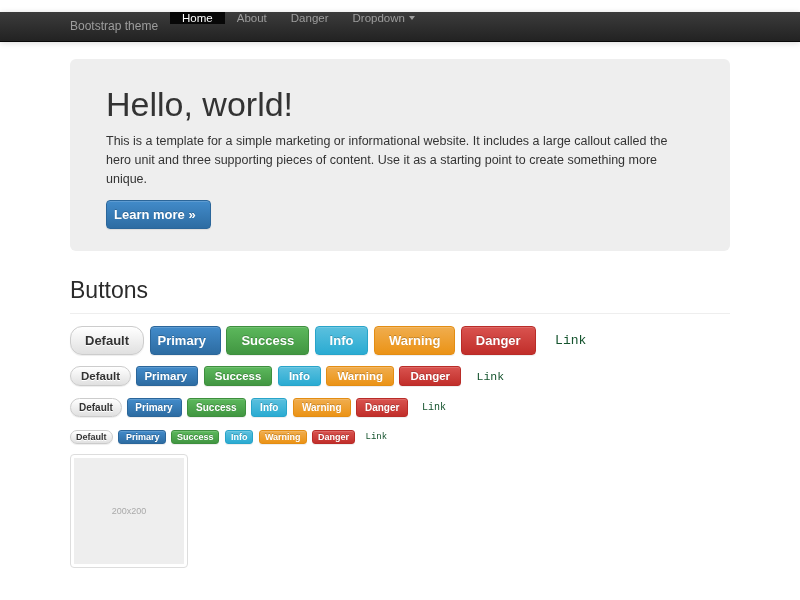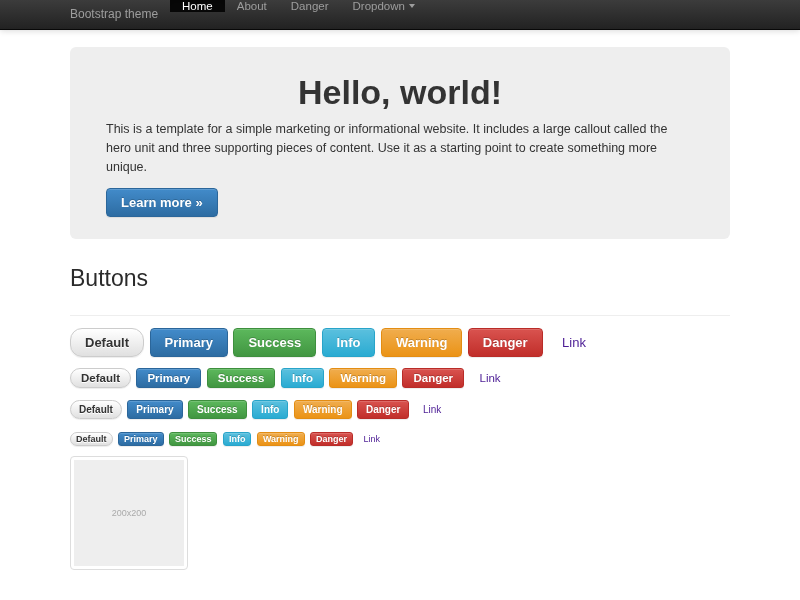--- a/index.html
+++ b/index.html
@@ -2,21 +2,21 @@
 <html><head>
 <meta charset="utf-8">
 <style>
   * { margin: 0; padding: 0; box-sizing: border-box; }
   html, body { width: 800px; height: 600px; overflow: hidden; }
   body {
     font-family: "Liberation Sans", "DejaVu Sans", sans-serif;
     background: #ffffff;
     color: #333;
   }
-  .container { width: 660px; margin: 0 auto; }
+  .container { width: 660px; margin: 12px auto; }
 
   
   .navbar {
     height: 30px;
     background: linear-gradient(to bottom, #3c3c3c 0%, #222222 100%);
     border-bottom: 1px solid #080808;
     box-shadow: 0 1px 6px rgba(0,0,0,.15);
   }
   .navbar .container { display: flex; align-items: stretch; height: 100%; }
   .navbar-brand {
@@ -53,25 +53,24 @@
 
   
   .jumbotron {
     margin-top: 17px;
     background: #eeeeee;
     border-radius: 6px;
     padding: 26px 36px 22px 36px;
   }
   .jumbotron h1 {
     font-size: 34px;
-    font-weight: 700;
+    font-weight: 400;
     line-height: 1.15;
     color: #333;
     margin-bottom: 8px;
-    text-align: center;
   }
   .jumbotron p {
     font-size: 12.5px;
     line-height: 1.5;
     color: #333;
     margin-bottom: 12px;
     max-width: 620px;
   }
 
   
@@ -93,37 +92,37 @@
   .btn-sm { font-size: 10px;  padding: 3px 8px;  border-radius: 3px; }
   .btn-xs { font-size: 9px;   padding: 1px 5px;  border-radius: 3px; }
 
   .btn-default {
     color: #333;
     text-shadow: 0 1px 0 #fff;
     background: linear-gradient(to bottom, #ffffff 0%, #e0e0e0 100%);
     border-color: #ccc;
     border-radius: 12px;
   }
-  .btn-primary { background: linear-gradient(to bottom, #428bca 0%, #2d6ca2 100%); border-color: #2b669a; }
+  .btn-primary { background: linear-gradient(to bottom, #428bca 0%, #2d6ca2 100%); border-color: #2b669a; padding-left: 7px; }
   .btn-success { background: linear-gradient(to bottom, #5cb85c 0%, #419641 100%); border-color: #3e8f3e; }
   .btn-info    { background: linear-gradient(to bottom, #5bc0de 0%, #2aabd2 100%); border-color: #28a4c9; }
   .btn-warning { background: linear-gradient(to bottom, #f0ad4e 0%, #eb9316 100%); border-color: #e38d13; }
   .btn-danger  { background: linear-gradient(to bottom, #d9534f 0%, #c12e2a 100%); border-color: #b92c28; text-align: center; }
   .btn-link {
     background: none; border: none; box-shadow: none;
-    color: #4c1d95; text-shadow: none; font-weight: normal;
+    color: #14532d; text-shadow: none; font-weight: normal; font-family: Liberation Mono, monospace;
   }
 
   .btn-row { margin-top: 11px; }
   .btn-row.first { margin-top: 12px; }
 
   
   .page-header {
     margin-top: 26px;
-    padding-bottom: 23px;
+    padding-bottom: 9px;
     border-bottom: 1px solid #eeeeee;
   }
   .page-header h1 {
     font-size: 23px;
     font-weight: 500;
     color: #2b2b2b;
   }
 
   
   .thumbnail {

